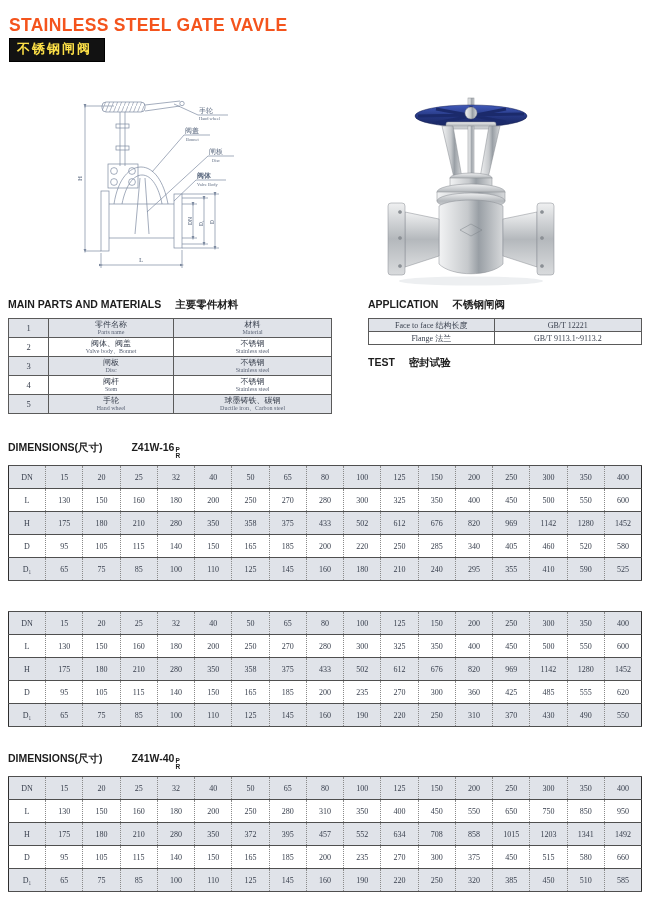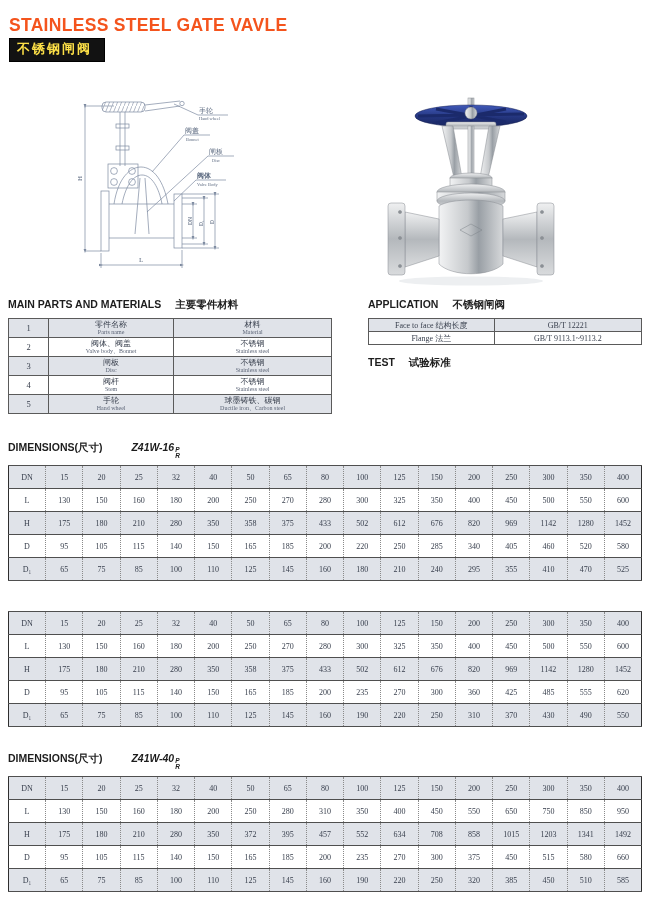--- a/index.html
+++ b/index.html
@@ -39,21 +39,21 @@
   .kv-table { border:1.4px solid #3c3c3c; }
   .kv-table td { border:0.8px solid #5a5a5a; text-align:center; font-size:8px;
                  height:13px; padding:0 1px; }
   .kv-table td.k { width:46%; }
   .mt { margin-top:11px; }
 
   
   .dim-section { margin:0 8px; }
   .dim-s1 { margin-top:27px; } .dim-s2 { margin-top:30px; } .dim-s3 { margin-top:25px; }
   .dim-title { font-size:10.5px; font-weight:bold; color:#1d1d1d; margin-bottom:6px; }
-  .dim-title .model { margin-left:26px;font-style:italic; }
+  .dim-title .model { margin-left:26px; }
   .pr { display:inline-flex; flex-direction:column; font-size:6.5px; line-height:6px;
         vertical-align:-1px; margin-left:1px; font-weight:bold; }
   .dim-table { table-layout:fixed; border:1.6px solid #2e2e2e; }
   .dim-table td { border-top:0.9px solid #4f4f4f; border-bottom:0.9px solid #4f4f4f;
                   border-left:1px dotted #8a8a8a; border-right:1px dotted #8a8a8a;
                   text-align:center; font-size:8px; height:23px; padding:0; }
   .dim-table td.lbl { width:37px; }
 
   svg text { font-family:"Liberation Serif","DejaVu Serif",serif; }
 </style>
@@ -282,21 +282,21 @@
               <td class="k">Face to face 结构长度</td>
               <td class="v">GB/T 12221</td>
             </tr>
             <tr>
               <td class="k">Flange 法兰</td>
               <td class="v">GB/T 9113.1~9113.2</td>
             </tr>
           </tbody>
       </table>
       <div class="sec-title mt">
-        <span>TEST</span><span class="zh">试验标准</span>
+        <span>TEST</span><span class="zh">密封试验</span>
       </div>
     </div>
   </div>
 
   
   <div class="dim-section dim-s1">
     <div class="dim-title">
       <span>DIMENSIONS(尺寸)</span>
       <span class="model"><span>Z41W-16</span><span class="pr">
             <span>P</span>
@@ -390,21 +390,21 @@
             <td>110</td>
             <td>125</td>
             <td>145</td>
             <td>160</td>
             <td>180</td>
             <td>210</td>
             <td>240</td>
             <td>295</td>
             <td>355</td>
             <td>410</td>
-            <td>470</td>
+            <td>590</td>
             <td>525</td>
           </tr>
         </tbody>
       </table>
   </div>
 
   <div class="dim-section dim-s2">
     <table class="dim-table">
         <tbody>
           <tr class="shade">

